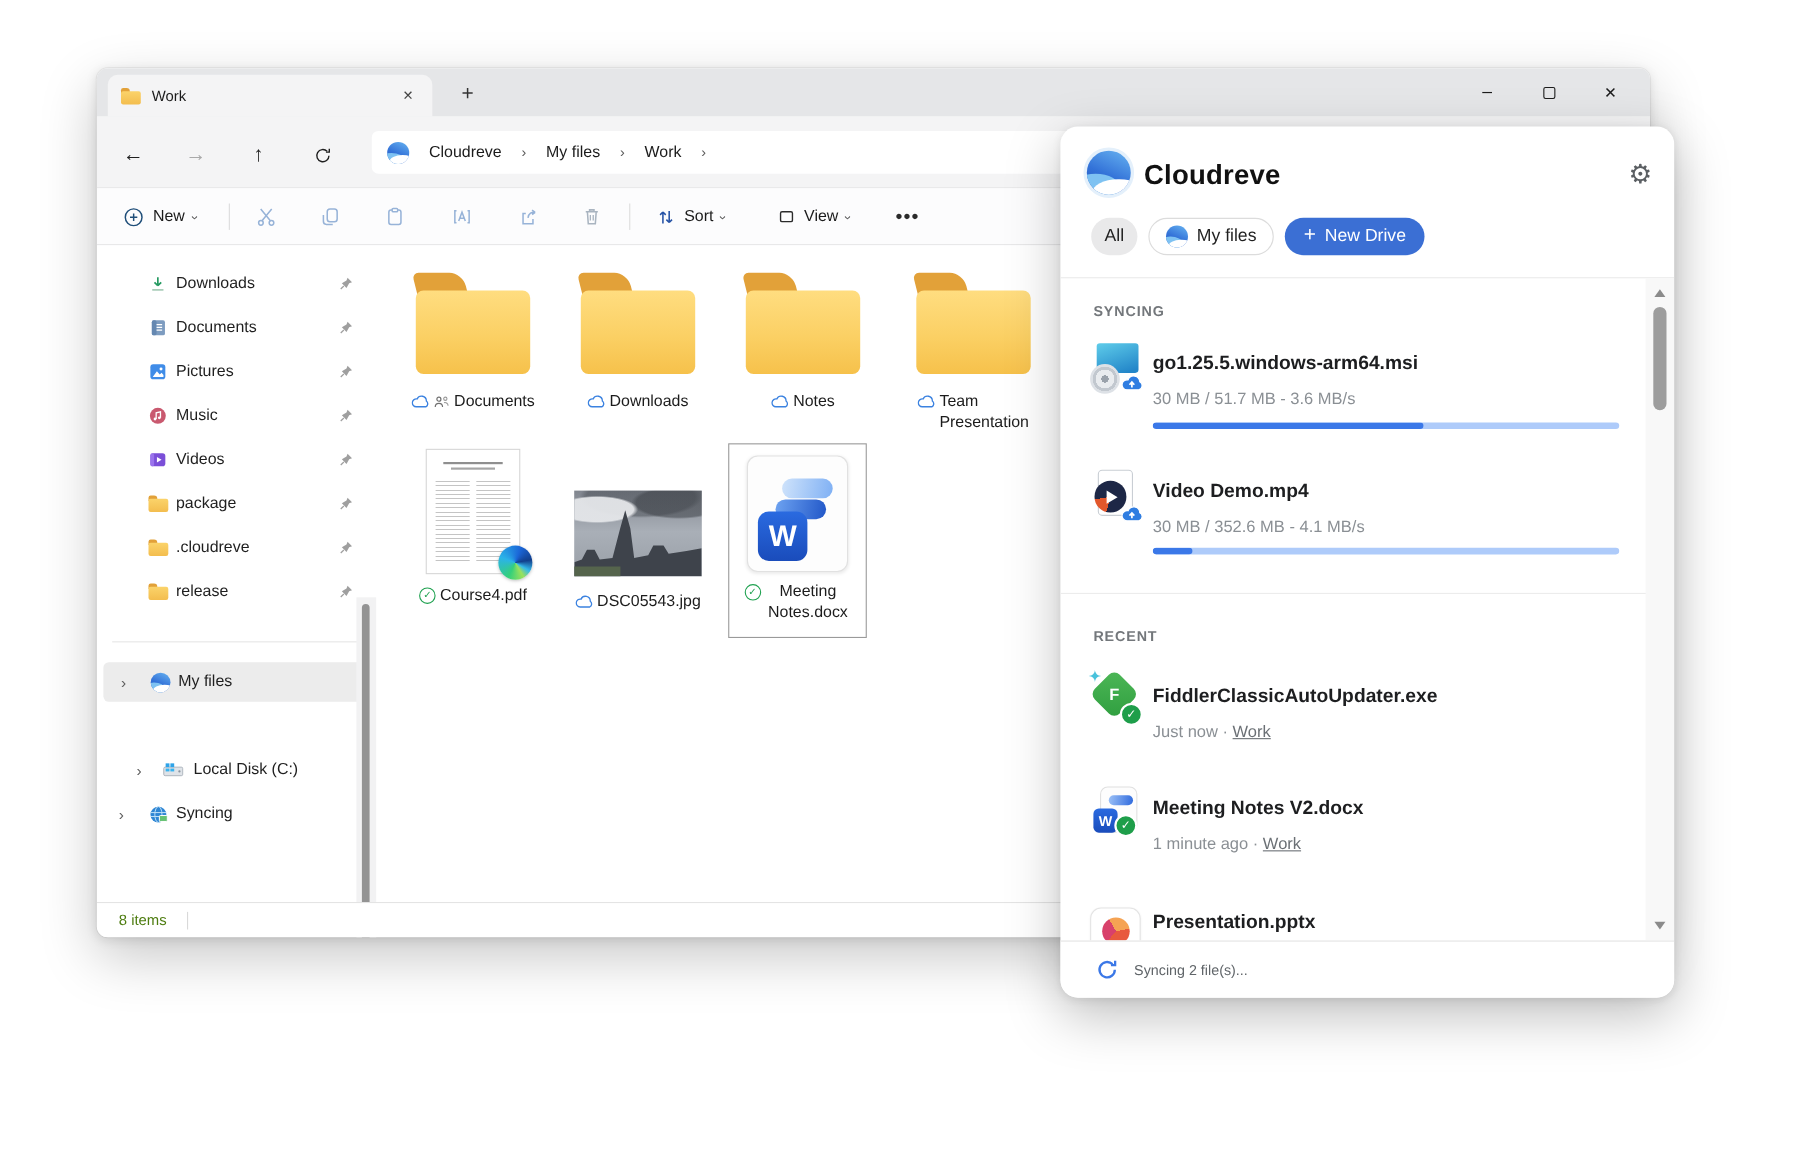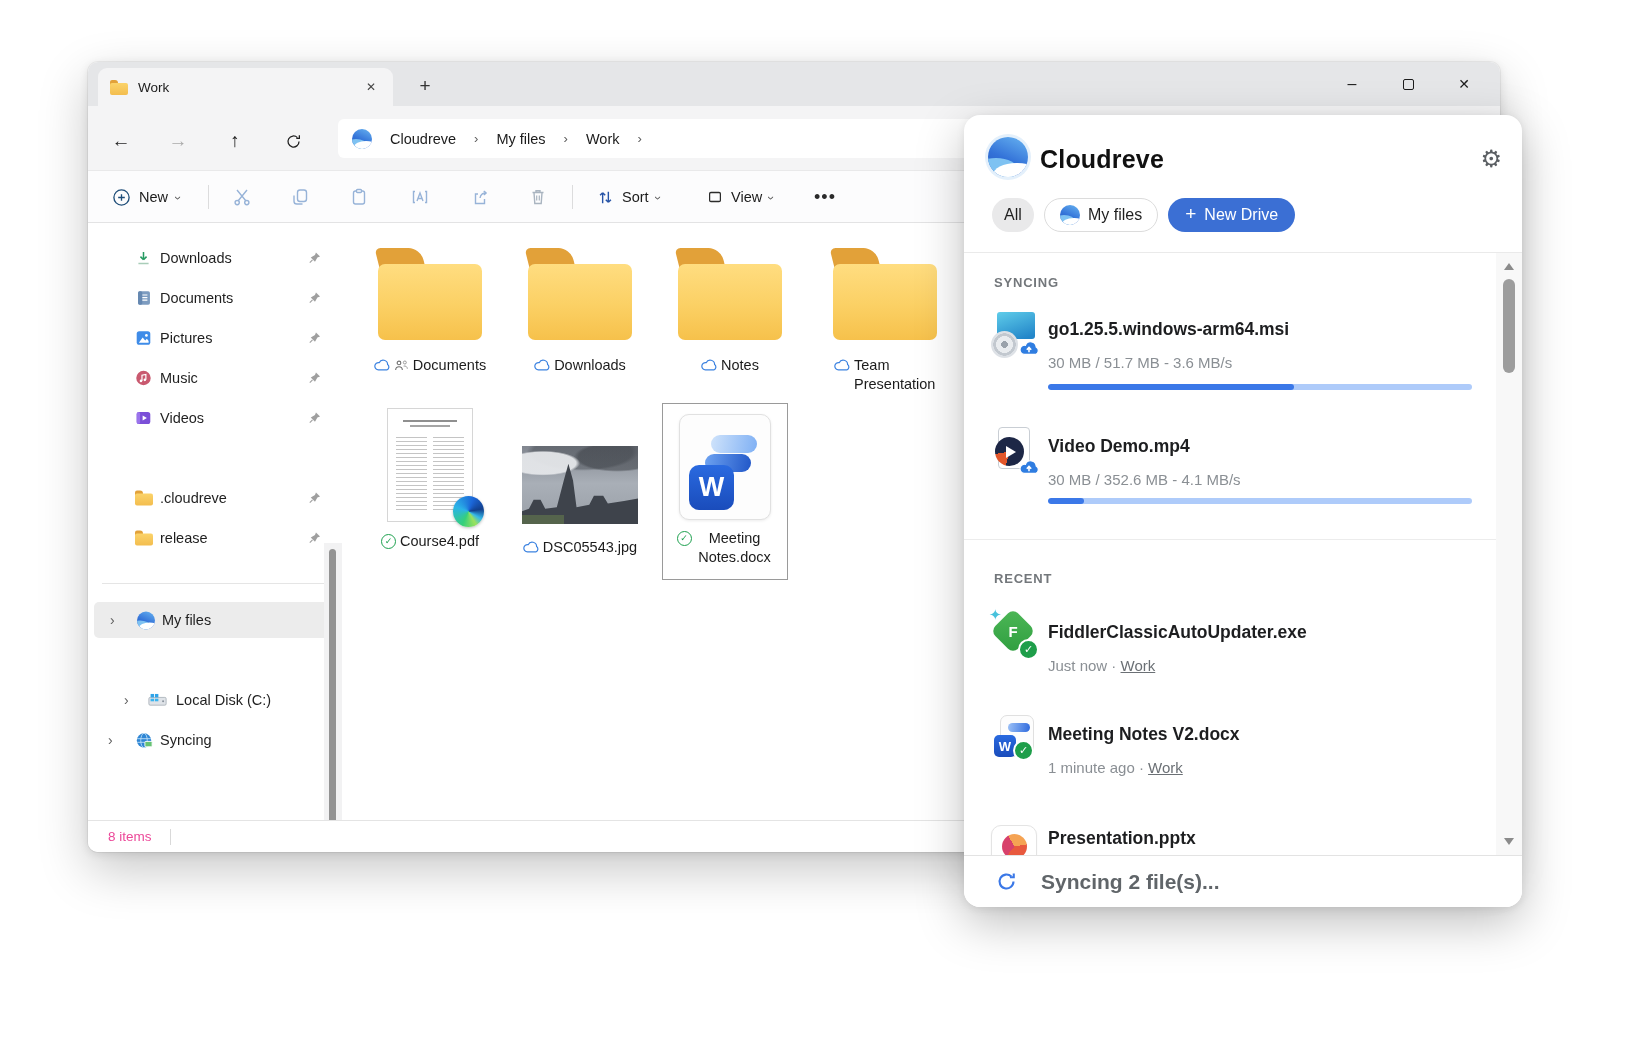--- a/index.html
+++ b/index.html
@@ -99,21 +99,21 @@
   .docbig .bar1 { position:absolute; right:13px; top:20px; width:46px; height:18px; border-radius:9px;
     background:linear-gradient(100deg,#cfe3fb,#7fb0f4); }
   .docbig .bar2 { position:absolute; right:19px; top:39px; width:46px; height:18px; border-radius:9px;
     background:linear-gradient(100deg,#6ea3f1,#2157c8); }
   .docbig .wtile { position:absolute; left:9px; bottom:9px; width:45px; height:45px; border-radius:10px;
     background:linear-gradient(180deg,#2a6ae0,#1a4cbb); color:#fff; font-weight:700; font-size:27px;
     display:flex; align-items:center; justify-content:center; }
 
   .statusbar { position:absolute; left:0; bottom:0; right:0; height:32px; background:#fff;
     border-top:1px solid #e4e4e4; display:flex; align-items:center; }
-  .status-count { font-size:13.5px; color:#ec4899; margin-left:20px; }
+  .status-count { font-size:13.5px; color:#4d7c0f; margin-left:20px; }
   .status-div { width:1px; height:16px; background:#d9d9d9; margin-left:18px; }
 
   
   .minifolder { position:relative; width:18px; height:15px; }
   .minifolder::before { content:''; position:absolute; left:0; top:0; width:8px; height:5px; background:#e2a139; border-radius:2px 3px 0 0; }
   .minifolder::after { content:''; position:absolute; left:0; bottom:0; width:18px; height:12px;
     background:linear-gradient(180deg,#fbd36a,#f3bd4e); border-radius:2px; }
   .checkcirc { display:inline-flex; width:15px; height:15px; border:1.5px solid #1ea14f; border-radius:50%;
     color:#1ea14f; font-size:9px; align-items:center; justify-content:center; flex:none; margin-top:2px; }
   .cloudicn { flex:none; margin-top:3px; }
@@ -147,21 +147,21 @@
 
   .gutter { position:absolute; right:0; top:0; bottom:0; width:26px; background:#f8f8f8; }
   .tri-up { position:absolute; left:8px; top:10px; width:0; height:0; border-left:5px solid transparent;
     border-right:5px solid transparent; border-bottom:7px solid #8b8b8b; }
   .tri-dn { position:absolute; left:8px; bottom:10px; width:0; height:0; border-left:5px solid transparent;
     border-right:5px solid transparent; border-top:7px solid #8b8b8b; }
   .gut-thumb { position:absolute; left:7px; top:26px; width:12px; height:94px; background:#9d9d9d; border-radius:6px; }
 
   .p-footer { position:absolute; left:0; bottom:0; right:0; height:52px; border-top:1px solid #e3e3e3;
     background:#fff; display:flex; align-items:center; }
-  .p-footer-text { font-size:21px; color:#606569; margin-left:24px;font-weight:bold; }
+  .p-footer-text { font-size:13px; color:#606569; margin-left:14px; }
 
   
   .msi { position:relative; width:48px; height:48px; }
   .msi .scr { position:absolute; left:7px; top:3px; width:38px; height:27px; border-radius:3px;
     background:linear-gradient(160deg,#5fcdea 0%,#2386c9 90%); }
   .msi .disc { position:absolute; left:1px; top:22px; width:27px; height:27px; border-radius:50%;
     background:radial-gradient(circle,#9aa2ab 0 17%,#e9eceF 18% 44%,#c2c8cf 45% 58%,#dde1e6 59% 100%); }
   .badge-cloud { position:absolute; right:-2px; bottom:-2px; }
   .vid { position:relative; width:48px; height:50px; }
   .vid .page { position:absolute; left:8px; top:1px; width:32px; height:42px; background:#fff;
@@ -390,20 +390,32 @@
         </span>
         <span class="side-label">Videos</span>
         <span class="side-pin">
             <svg width="13" height="13" viewBox="0 0 16 16">
               <path d="M9.8 1.2 L14.8 6.2 L11.6 7.4 L8.6 12.6 L3.4 7.4 L8.6 4.4 Z" fill="#8f8f8f"></path>
               <path d="M2.2 13.8 L5.6 10.4" stroke="#8f8f8f" stroke-width="1.4"></path>
             </svg>
           </span>
       </div>
 
+      <div class="side-row" style="top:215px">
+        <span class="side-ico">
+            <span class="minifolder"></span>
+          </span>
+        <span class="side-label">package</span>
+        <span class="side-pin">
+            <svg width="13" height="13" viewBox="0 0 16 16">
+              <path d="M9.8 1.2 L14.8 6.2 L11.6 7.4 L8.6 12.6 L3.4 7.4 L8.6 4.4 Z" fill="#8f8f8f"></path>
+              <path d="M2.2 13.8 L5.6 10.4" stroke="#8f8f8f" stroke-width="1.4"></path>
+            </svg>
+          </span>
+      </div>
 
       <div class="side-row" style="top:255px">
         <span class="side-ico">
             <span class="minifolder"></span>
           </span>
         <span class="side-label">.cloudreve</span>
         <span class="side-pin">
             <svg width="13" height="13" viewBox="0 0 16 16">
               <path d="M9.8 1.2 L14.8 6.2 L11.6 7.4 L8.6 12.6 L3.4 7.4 L8.6 4.4 Z" fill="#8f8f8f"></path>
               <path d="M2.2 13.8 L5.6 10.4" stroke="#8f8f8f" stroke-width="1.4"></path>

